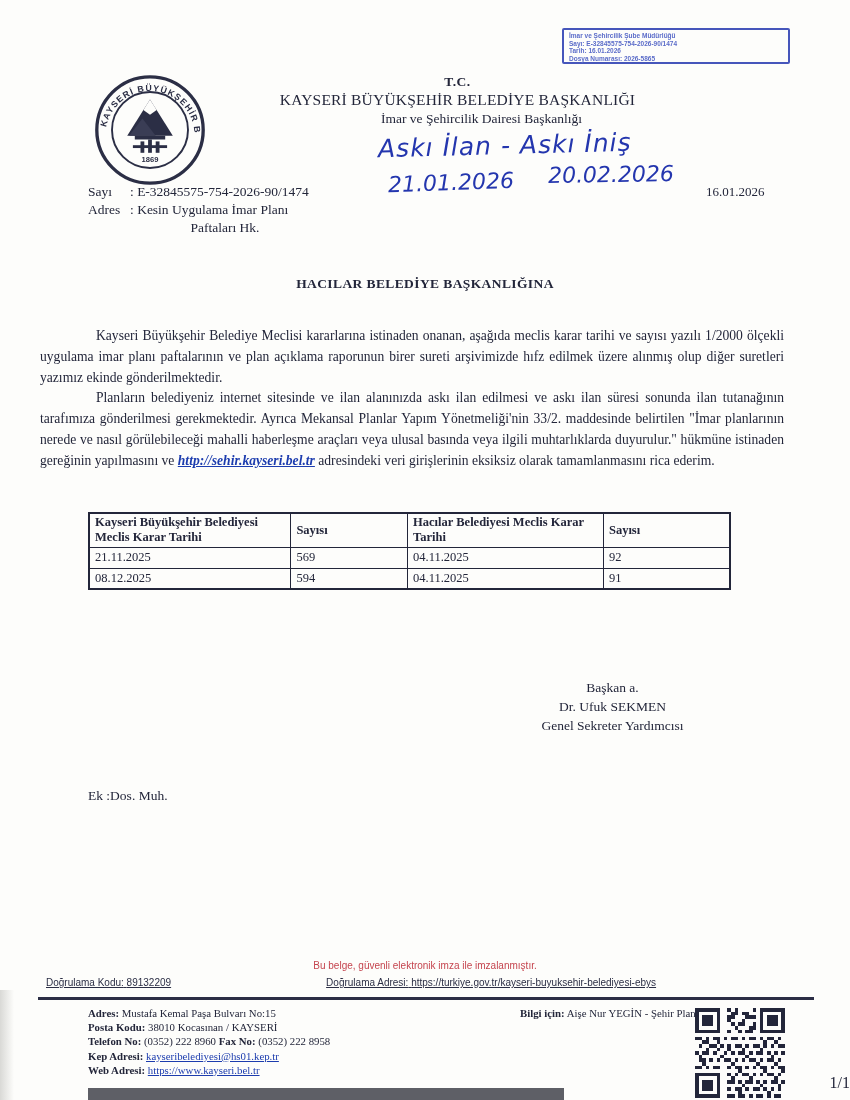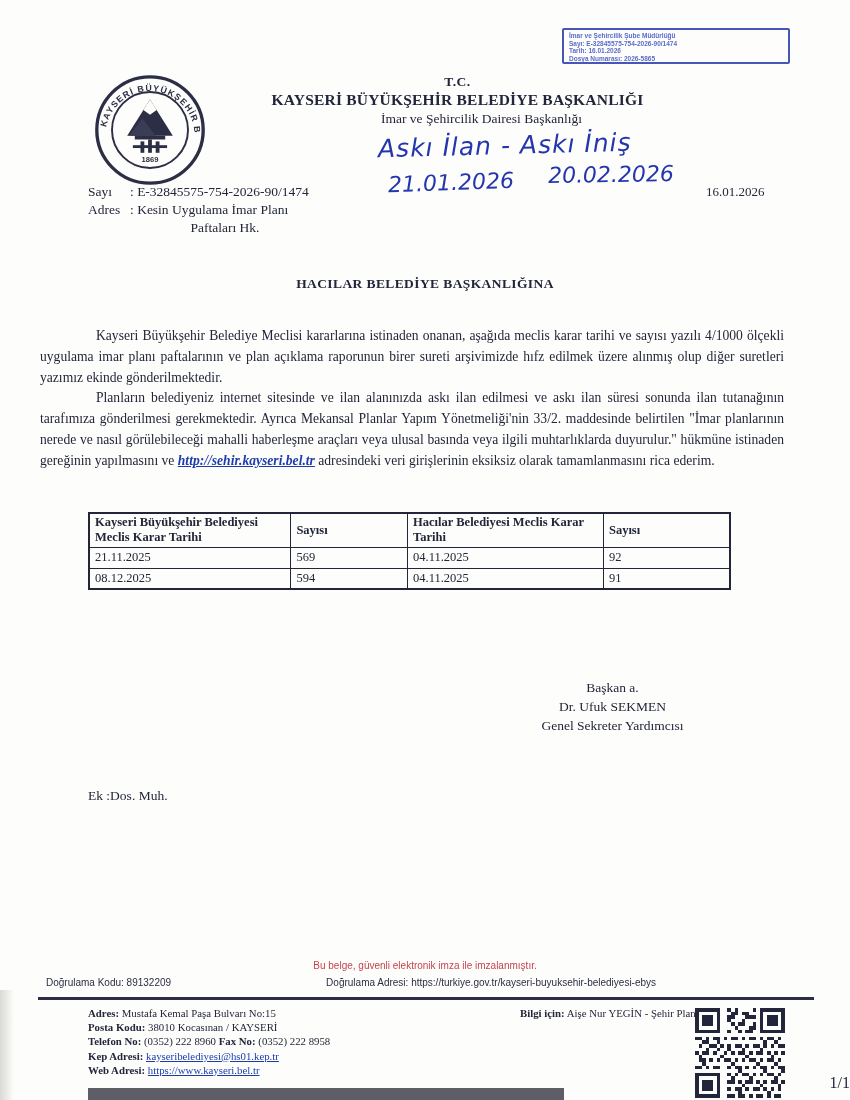--- a/index.html
+++ b/index.html
@@ -14,21 +14,21 @@
     position:absolute; left:562px; top:28px; width:228px; height:36px;
     border:2px solid #4656bb; border-radius:2px; padding:2px 5px;
     font-family:"Liberation Sans", sans-serif;
     font-size:6.5px; line-height:7.6px; color:#5b6cc9; font-weight:bold;
   }
   
   .logo { position:absolute; left:93px; top:73px; width:114px; height:114px; }
   
   .letterhead { position:absolute; left:205px; top:74px; width:505px; text-align:center; }
   .tc { font-size:13.5px; font-weight:bold; letter-spacing:.5px; }
-  .org-title { font-size:15.5px; font-weight:bold; letter-spacing:.2px; margin-top:1px; }
+  .org-title { font-size:15.5px; font-weight:normal; letter-spacing:.2px; margin-top:1px; }
   .org-sub { font-size:13.5px; margin-top:2px;padding-left:48px; }
   
   .hw { position:absolute; font-family:"DejaVu Sans", sans-serif; font-style:italic;
         color:#2436ae; white-space:nowrap; }
   .hw1 { left:378px; top:131px; font-size:25px; transform:rotate(-1.5deg); letter-spacing:1px;}
   .hw2 { left:388px; top:170px; font-size:22px; transform:rotate(-2deg); }
   .hw3 { left:548px; top:162px; font-size:22px; transform:rotate(-1deg); }
   
   .meta { position:absolute; left:88px; top:183px; font-size:13.5px; line-height:18px; }
   .meta .row { display:flex; }
@@ -55,21 +55,21 @@
   .karar-table tr.data { height:21px; }
   
   .signature { position:absolute; left:445px; top:678px; width:335px; text-align:center;
                font-size:13.5px; line-height:19px; }
   
   .attachment { position:absolute; left:88px; top:788px; font-size:13.5px; }
   
   .esign { position:absolute; left:0; top:960px; width:850px; text-align:center;
            font-family:"Liberation Sans", sans-serif; font-size:10px; font-weight:normal; color:#c5454f; }
   .verify { position:absolute; left:46px; top:977px; width:770px; display:flex;
-            font-family:"Liberation Sans", sans-serif; font-size:10px; color:#2b2e45; }
+            font-family:"Liberation Sans", sans-serif; font-size:10px; color:#2b2e45;text-decoration:underline; }
   .verify .vcode { }
   .verify .vaddr { margin-left:155px; }
   .foot-rule { position:absolute; left:38px; top:997px; width:776px; height:3px; background:#2b2e45; }
   .addr-block { position:absolute; left:88px; top:1006px; font-size:10.8px; line-height:14.2px; }
   .addr-block b { font-weight:bold; }
   .foot-link { color:#1c3cae; text-decoration:underline; }
   .bilgi { position:absolute; left:520px; top:1007px; font-size:10.8px; }
   .bilgi b { font-weight:bold; }
   .qr { position:absolute; left:695px; top:1008px; width:90px; height:90px; }
   .page-num { position:absolute; left:0; top:1074px; width:850px; text-align:right; font-size:16px; }
@@ -133,21 +133,21 @@
       <span class="lbl">Adres</span>
       <span class="val">:  Kesin Uygulama İmar Planı</span>
     </div>
     <div class="wrap2">Paftaları Hk.</div>
   </div>
   <div class="print-date">16.01.2026</div>
 
   <div class="recipient">HACILAR BELEDİYE BAŞKANLIĞINA</div>
 
   <div class="body-text">
-    <p>Kayseri Büyükşehir Belediye Meclisi kararlarına istinaden onanan, aşağıda meclis karar tarihi ve sayısı yazılı 4/1000 ölçekli uygulama imar planı paftalarının ve plan açıklama raporunun birer sureti arşivimizde hıfz edilmek üzere alınmış olup diğer suretleri yazımız ekinde gönderilmektedir.</p>
+    <p>Kayseri Büyükşehir Belediye Meclisi kararlarına istinaden onanan, aşağıda meclis karar tarihi ve sayısı yazılı 1/2000 ölçekli uygulama imar planı paftalarının ve plan açıklama raporunun birer sureti arşivimizde hıfz edilmek üzere alınmış olup diğer suretleri yazımız ekinde gönderilmektedir.</p>
     <p><span>Planların belediyeniz internet sitesinde ve ilan alanınızda askı ilan edilmesi ve askı ilan süresi sonunda ilan tutanağının tarafımıza gönderilmesi gerekmektedir. Ayrıca Mekansal Planlar Yapım Yönetmeliği'nin 33/2. maddesinde belirtilen "İmar planlarının nerede ve nasıl görülebileceği mahalli haberleşme araçları veya ulusal basında veya ilgili muhtarlıklarda duyurulur." hükmüne istinaden gereğinin yapılmasını ve </span><a class="doc-link" href="#">http://sehir.kayseri.bel.tr</a><span> adresindeki veri girişlerinin eksiksiz olarak tamamlanmasını rica ederim.</span></p>
   </div>
 
   <table class="karar-table">
     <colgroup>
         <col style="width:218px">
         <col style="width:126px">
         <col style="width:212px">
         <col style="width:137px">
       </colgroup>

